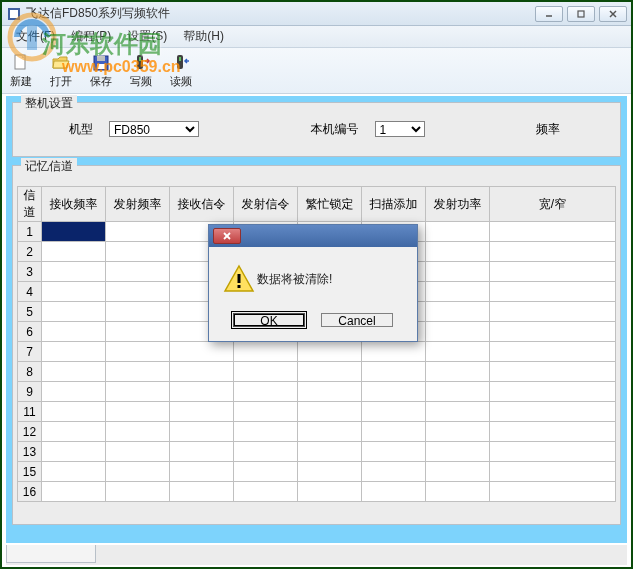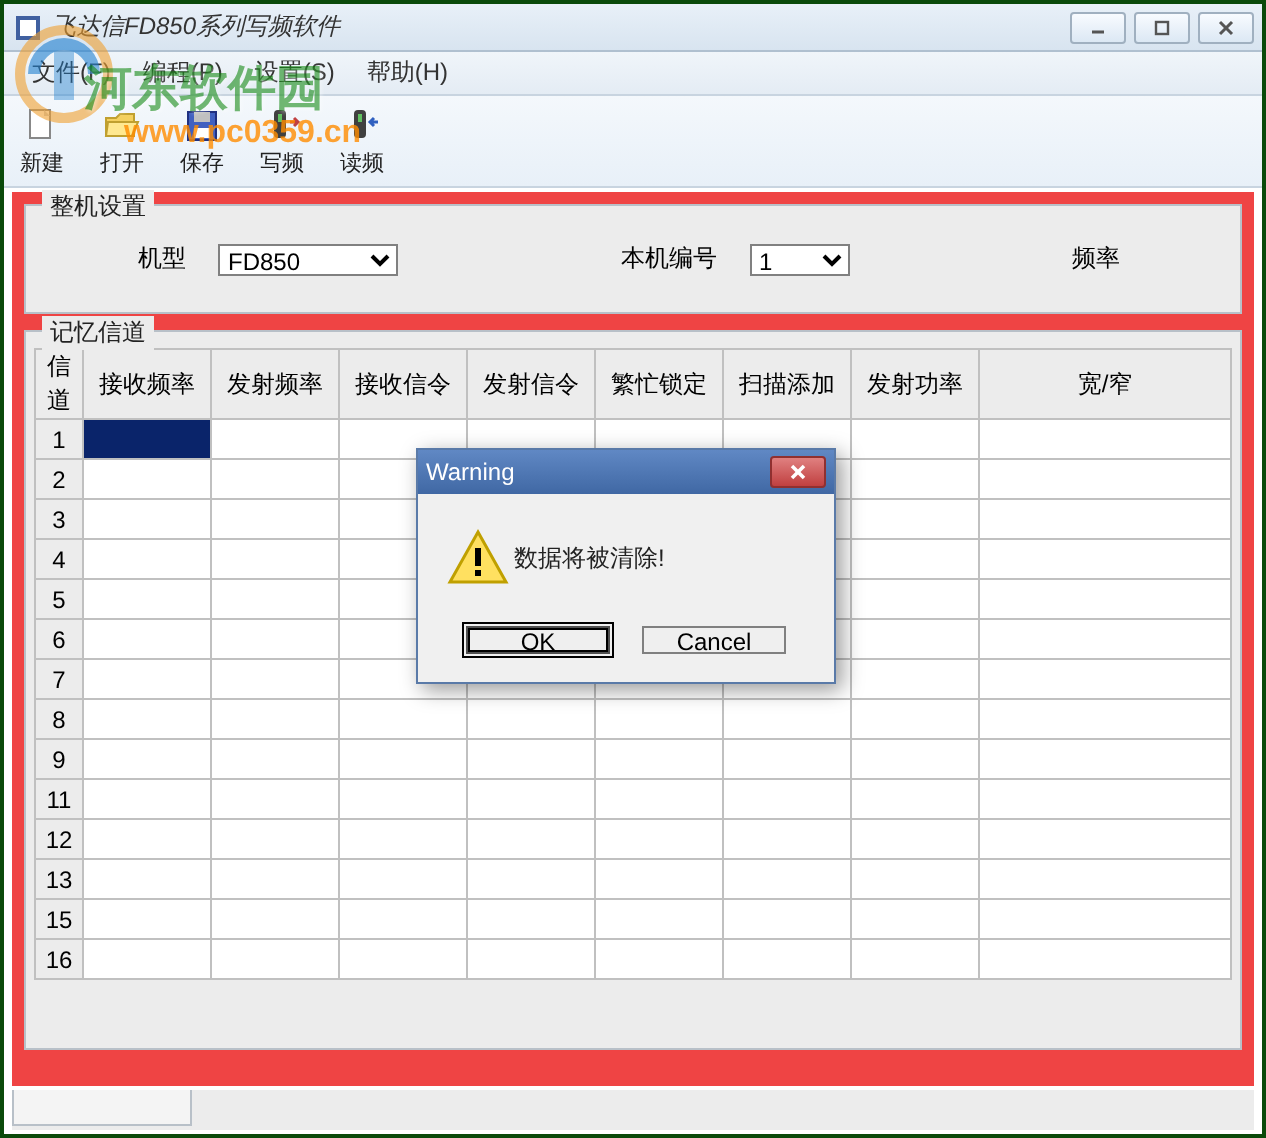--- a/index.html
+++ b/index.html
@@ -1,19 +1,19 @@
 <!DOCTYPE html>
 <html><head>
 <meta charset="utf-8">
 <style>
 * { box-sizing: border-box; margin: 0; padding: 0; font-family: "Microsoft YaHei", SimSun, Arial, sans-serif; font-size: 12px; }
 body { background: #fff; width: 633px; height: 569px; position: relative; border: 2px solid #0a4a0a; }
 
 
-.titlebar { height: 24px; background: linear-gradient(#e8f0f8, #d8e4f0); display: flex; align-items: center; padding: 0 4px; border-bottom: 1px solid #b0c0d0; font-style: italic; }
+.titlebar { height: 24px; background: linear-gradient(#e8f0f8, #d8e4f0); display: flex; align-items: center; padding: 0 4px; border-bottom: 1px solid #b0c0d0; }
 .titlebar .app-icon { width: 16px; height: 16px; margin-right: 4px; }
 .titlebar .title-text { flex: 1; color: #333; }
 .win-btns { display: flex; gap: 4px; }
 .win-btn { width: 28px; height: 16px; border: 1px solid #a0b0c0; border-radius: 2px; background: linear-gradient(#f8fbff,#dce8f4); display: flex; align-items: center; justify-content: center; cursor: pointer; }
 .win-btn svg { width: 10px; height: 10px; }
 
 
 .watermark { position: absolute; top: 0; left: 0; width: 633px; height: 100px; pointer-events: none; z-index: 5; }
 .watermark .wm-text { position: absolute; top: 26px; left: 40px; font-size: 24px; font-weight: bold; color: rgba(0,128,0,0.55); text-shadow: 1px 1px 2px rgba(255,255,255,0.4); }
 .watermark .wm-url { position: absolute; top: 56px; left: 60px; font-size: 16px; font-weight: bold; color: rgba(255,140,0,0.8); }
@@ -23,33 +23,33 @@
 .menubar { height: 22px; background: linear-gradient(#f0f5fa,#e4ecf4); display: flex; align-items: center; padding: 0 6px; border-bottom: 1px solid #c8d4e0; }
 .menu-item { padding: 2px 8px; color: #333; cursor: pointer; }
 
 
 .toolbar { height: 46px; background: linear-gradient(#f4f8fc,#e8f0f8); display: flex; align-items: center; padding: 0 4px; gap: 10px; border-bottom: 1px solid #c8d4e0; }
 .tool-btn { display: flex; flex-direction: column; align-items: center; gap: 1px; padding: 2px 4px; cursor: pointer; min-width: 28px; justify-content: space-between; }
 .tool-btn .ticon { width: 20px; height: 20px; }
 .tool-btn .tlabel { font-size: 11px; color: #222; }
 
 
-.client { position: absolute; top: 94px; left: 4px; right: 4px; bottom: 24px; background: #ef4444; padding: 6px; }
+.client { position: absolute; top: 94px; left: 4px; right: 4px; bottom: 24px; background: #7dd3fc; padding: 6px; }
 .group { border: 1px solid #b8c0c8; background: #ececec; margin-bottom: 8px; padding: 10px 16px; position: relative; }
 .group-label { position: absolute; top: -8px; left: 8px; background: #ececec; padding: 0 4px; color: #222; }
-.row1 { display: flex; align-items: center; gap: 12px; padding: 8px 40px; }
+.row1 { display: flex; align-items: flex-start; gap: 12px; padding: 8px 40px; }
 .row1 .lbl { margin-right: 4px; }
 .row1 .spacer { flex: 1; }
 select.ctl { height: 16px; border: 1px solid #808080; background: #fff; font-size: 12px; }
 .sel-model { width: 90px; }
 .sel-num { width: 50px; }
 .sel-freq { width: 110px; }
 
 
-.group2 { border: 1px solid #b8c0c8; background: #ececec; position: relative; padding: 8px 4px 4px 4px; height: 360px; }
+.group2 { border: 1px solid #b8c0c8; background: #ececec; position: relative; padding: 20px 4px 4px 4px; height: 360px; }
 .grid { border-collapse: collapse; background: #fff; width: 100%; table-layout: fixed; }
 .grid th, .grid td { border: 1px solid #c0c0c0; height: 20px; font-size: 12px; text-align: left; padding: 0 2px; overflow: hidden; }
 .grid th { background: #ececec; font-weight: normal; text-align: center; }
 .grid th.rowhdr, .grid td.rowhdr { background: #ececec; text-align: center; width: 24px; }
 .grid td.sel { background: #0a246a; }
 .col-ch { width: 24px; margin-top: 16px; }
 .col-w { width: 64px; }
 .col-last { width: auto; }
 
 
@@ -345,21 +345,20 @@
   </div>
 
 </div>
 
 <div class="statusbar">
   <div class="status-tab"></div>
 </div>
 
 <div class="dialog">
   <div class="dialog-title">
-    <span class="dt-text">Warning</span>
     <div class="dlg-close">
       <svg viewBox="0 0 10 10" width="10" height="10">
           <line x1="2" y1="2" x2="8" y2="8" stroke-width="1.8"></line>
           <line x1="8" y1="2" x2="2" y2="8" stroke-width="1.8"></line>
         </svg>
     </div>
   </div>
   <div class="dialog-body">
     <svg class="warn-icon" viewBox="0 0 32 32">
       <polygon points="16,3 30,28 2,28" fill="#ffe060" stroke="#c0a000" stroke-width="1.5"></polygon>

